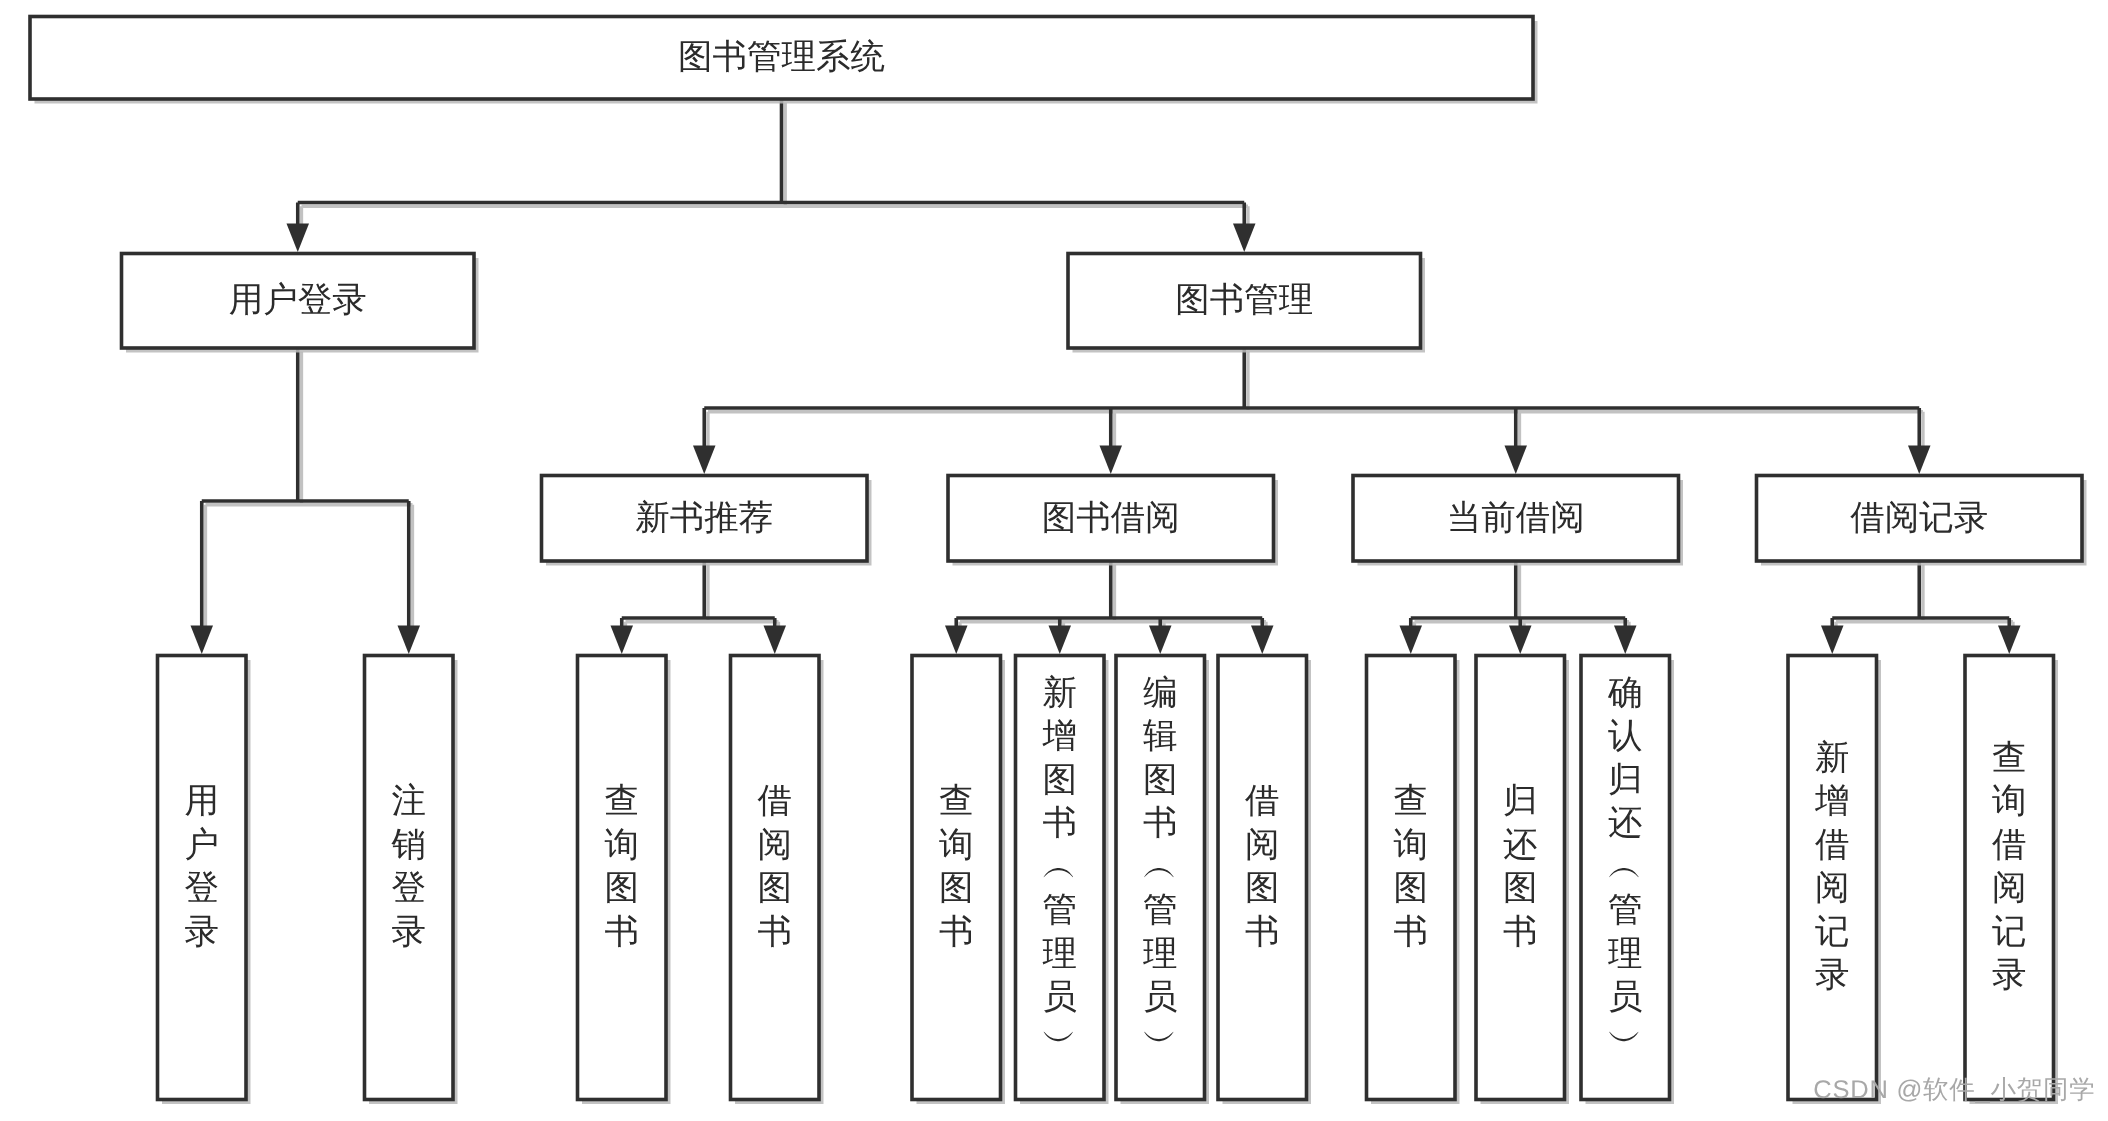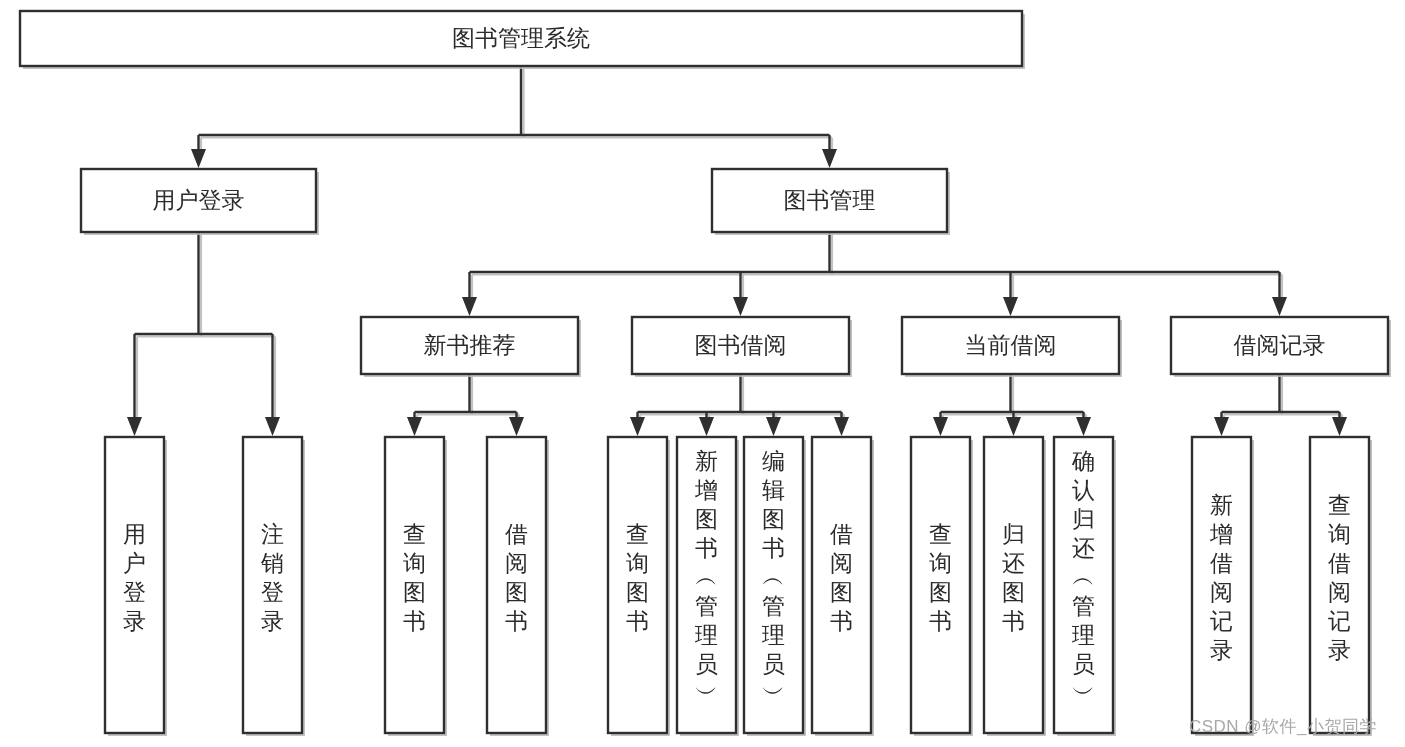--- a/index.html
+++ b/index.html
@@ -57,21 +57,21 @@
     dominant-baseline: middle;
   }
   .leaf-label {
     fill: #2b2b2b;
     font-family: "Liberation Sans", "DejaVu Sans", sans-serif;
     font-size: 23px;
     text-anchor: middle;
   }
   .watermark {
     position: absolute;
-    right: 28px;
+    right: 8px;
     bottom: 8px;
     font-family: "Liberation Sans", "DejaVu Sans", sans-serif;
     font-size: 17px;
     color: #a8a8a8;
     letter-spacing: 0.5px;
     white-space: nowrap;
     user-select: none;
   }
 </style>
 </head>

